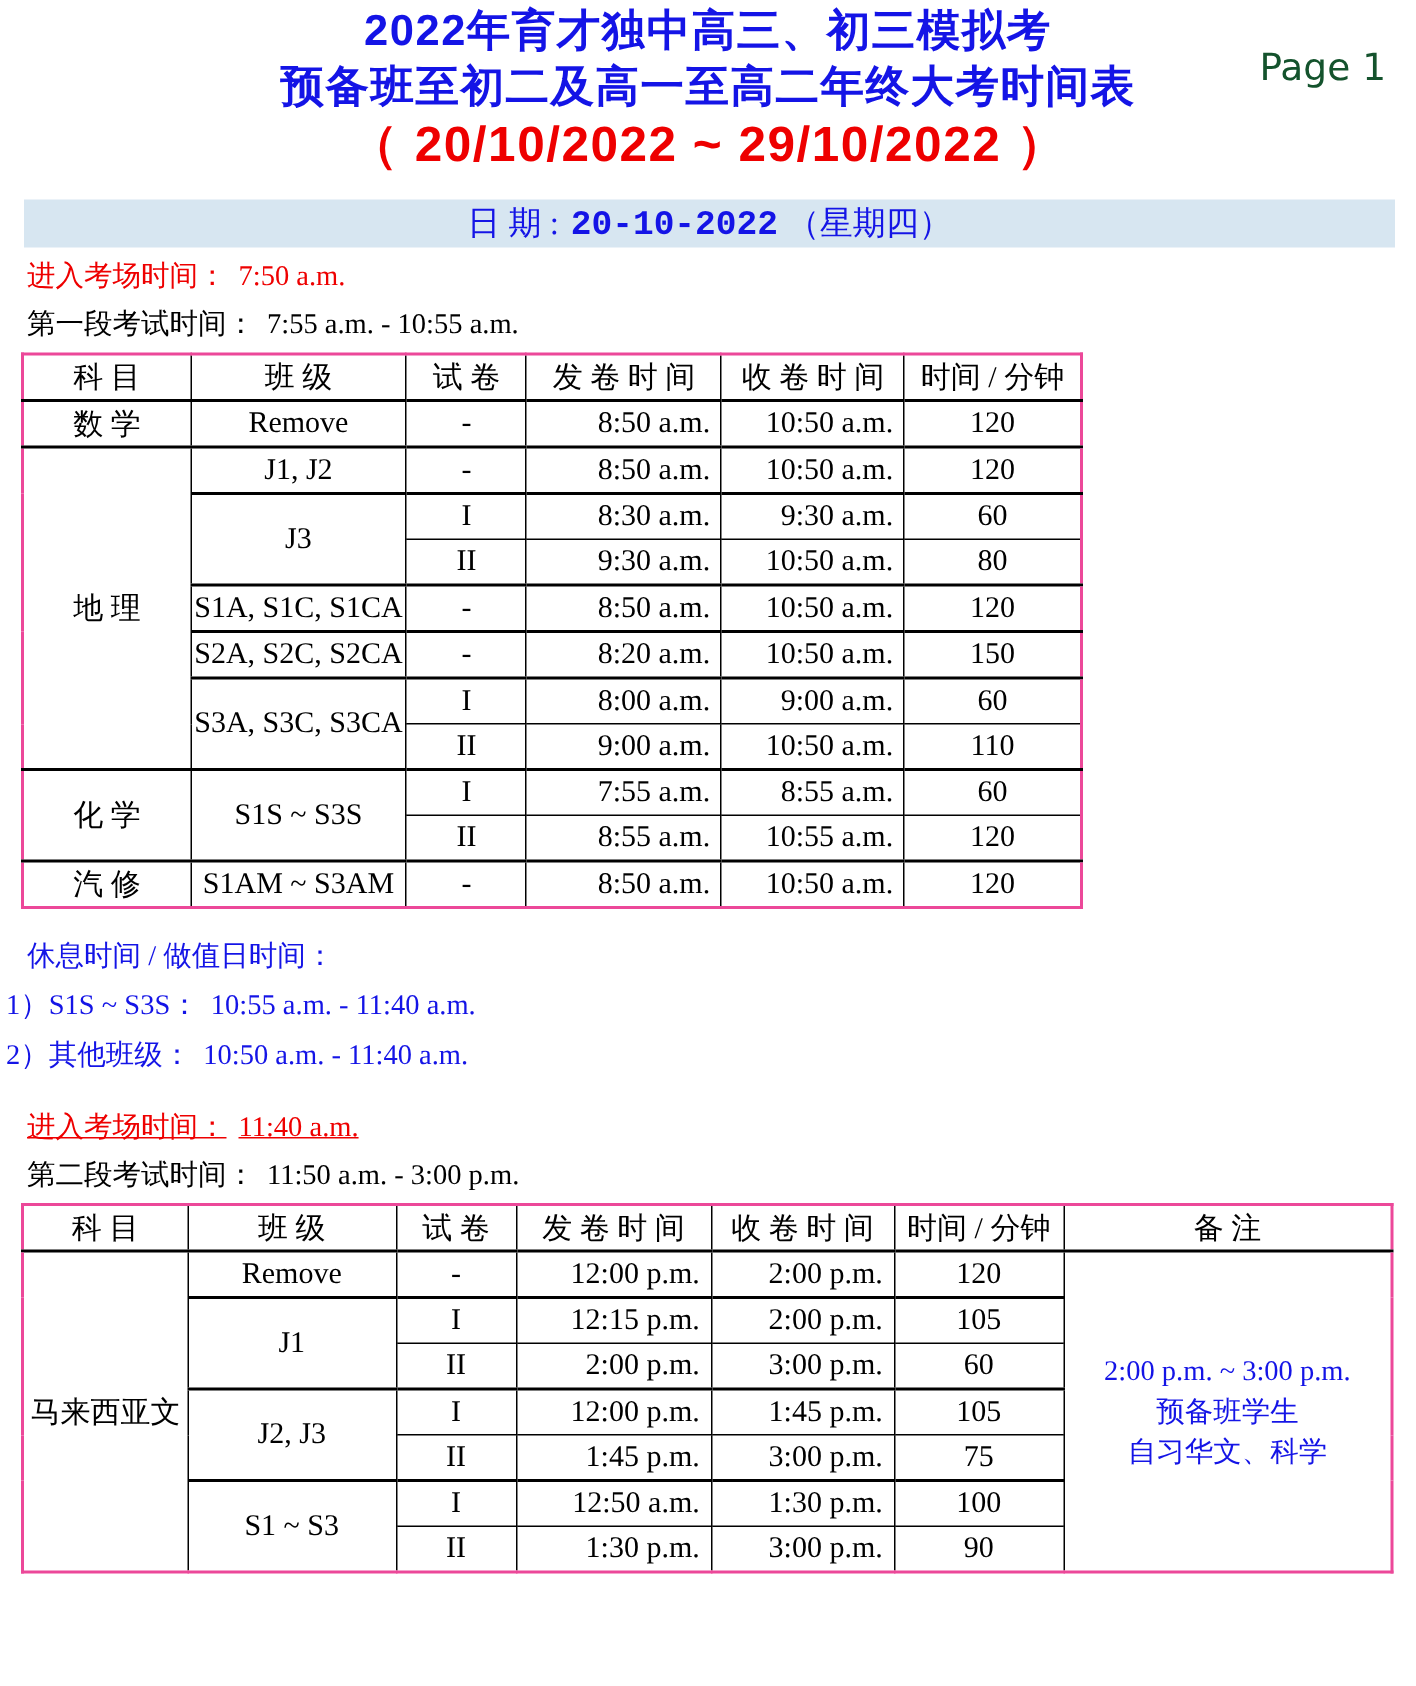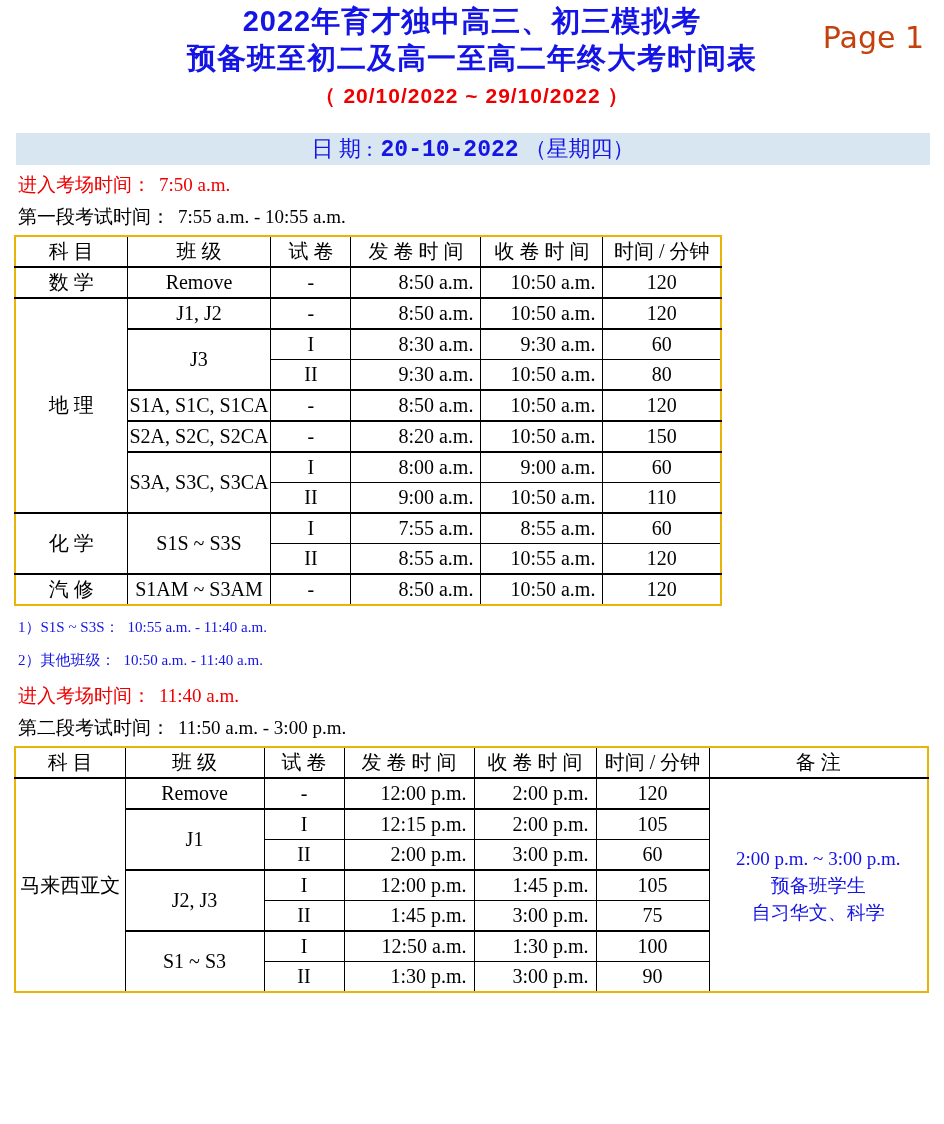--- a/index.html
+++ b/index.html
@@ -19,25 +19,25 @@
   }
   
   .titles{padding-top:3px;text-align:center;}
   .title-line{
     font-family:"Liberation Sans","DejaVu Sans",sans-serif;
     font-weight:bold;
     font-size:29px;line-height:37px;
     color:var(--blue);
     letter-spacing:1px;
   }
-  .title-line.red{color:var(--red);font-size:21px;}
+  .title-line.red{color:var(--red);font-size:33px;}
   .page-label{
-    position:absolute;top:20px;right:20px;
+    position:absolute;top:30px;right:20px;
     font-family:"DejaVu Sans","Liberation Sans",sans-serif;
-    font-size:30px;color:#c2410c;
+    font-size:25px;color:#14532d;
   }
   
   .banner{
     margin:19px 14px 0 16px;
     background:var(--banner);
     height:32px;line-height:32px;
     text-align:center;
     color:var(--blue);
     font-size:22px;
   }
@@ -50,21 +50,21 @@
   .info-line{margin:8px 0 0 18px;font-size:19px;line-height:24px;}
   .info-line .time{margin-left:8px;}
   .red-line{color:var(--red);}
   .black-line{color:#000;}
   
   table{
     border-collapse:collapse;
     table-layout:fixed;
     margin:6px 0 0 14px;
     font-size:20px;
-    border:2px solid #eab308;
+    border:2px solid #ec4899;
   }
   th,td{
     border:1px solid #000;
     height:29px;
     padding:0 2px;
     text-align:center;
     vertical-align:middle;
     font-weight:normal;
     overflow:hidden;
     white-space:nowrap;
@@ -73,23 +73,23 @@
   tr.sep td{border-top-width:2px;}
   td.col-start,td.col-end{text-align:right;padding-right:7px;}
   td.col-note{
     color:var(--blue);
     font-size:19px;line-height:27px;
     white-space:normal;
     border-radius:22px;
   }
   
   .break-heading{margin:20px 0 0 18px;font-size:19px;line-height:24px;color:var(--blue);}
-  .break-item{margin:9px 0 0 18px;font-size:15px;line-height:24px;color:var(--blue);}
+  .break-item{margin:9px 0 0 4px;font-size:19px;line-height:24px;color:var(--blue);}
   .break-item .time{margin-left:8px;}
-  .session2-entry{margin-top:12px;}
+  .session2-entry{margin-top:24px;text-decoration:underline;}
 </style>
 </head>
 <body>
 
 <div class="page">
 
   <div class="page-label">Page 1</div>
 
   <div class="titles">
     <div class="title-line">2022年育才独中高三、初三模拟考</div>
@@ -203,20 +203,21 @@
           <td class="col-subject">汽 修</td>
           <td class="col-class">S1AM ~ S3AM</td>
           <td class="col-paper">-</td>
           <td class="col-start">8:50 a.m.</td>
           <td class="col-end">10:50 a.m.</td>
           <td class="col-minutes">120</td>
         </tr>
       </tbody>
     </table>
 
+  <div class="break-heading">休息时间 / 做值日时间：</div>
   <div class="break-item">
     <span>1）S1S ~ S3S：</span><span class="time">10:55 a.m. - 11:40 a.m.</span>
   </div>
   <div class="break-item">
     <span>2）其他班级：</span><span class="time">10:50 a.m. - 11:40 a.m.</span>
   </div>
 
   <div class="info-line red-line session2-entry">
     <span>进入考场时间：</span><span class="time">11:40 a.m.</span>
   </div>

